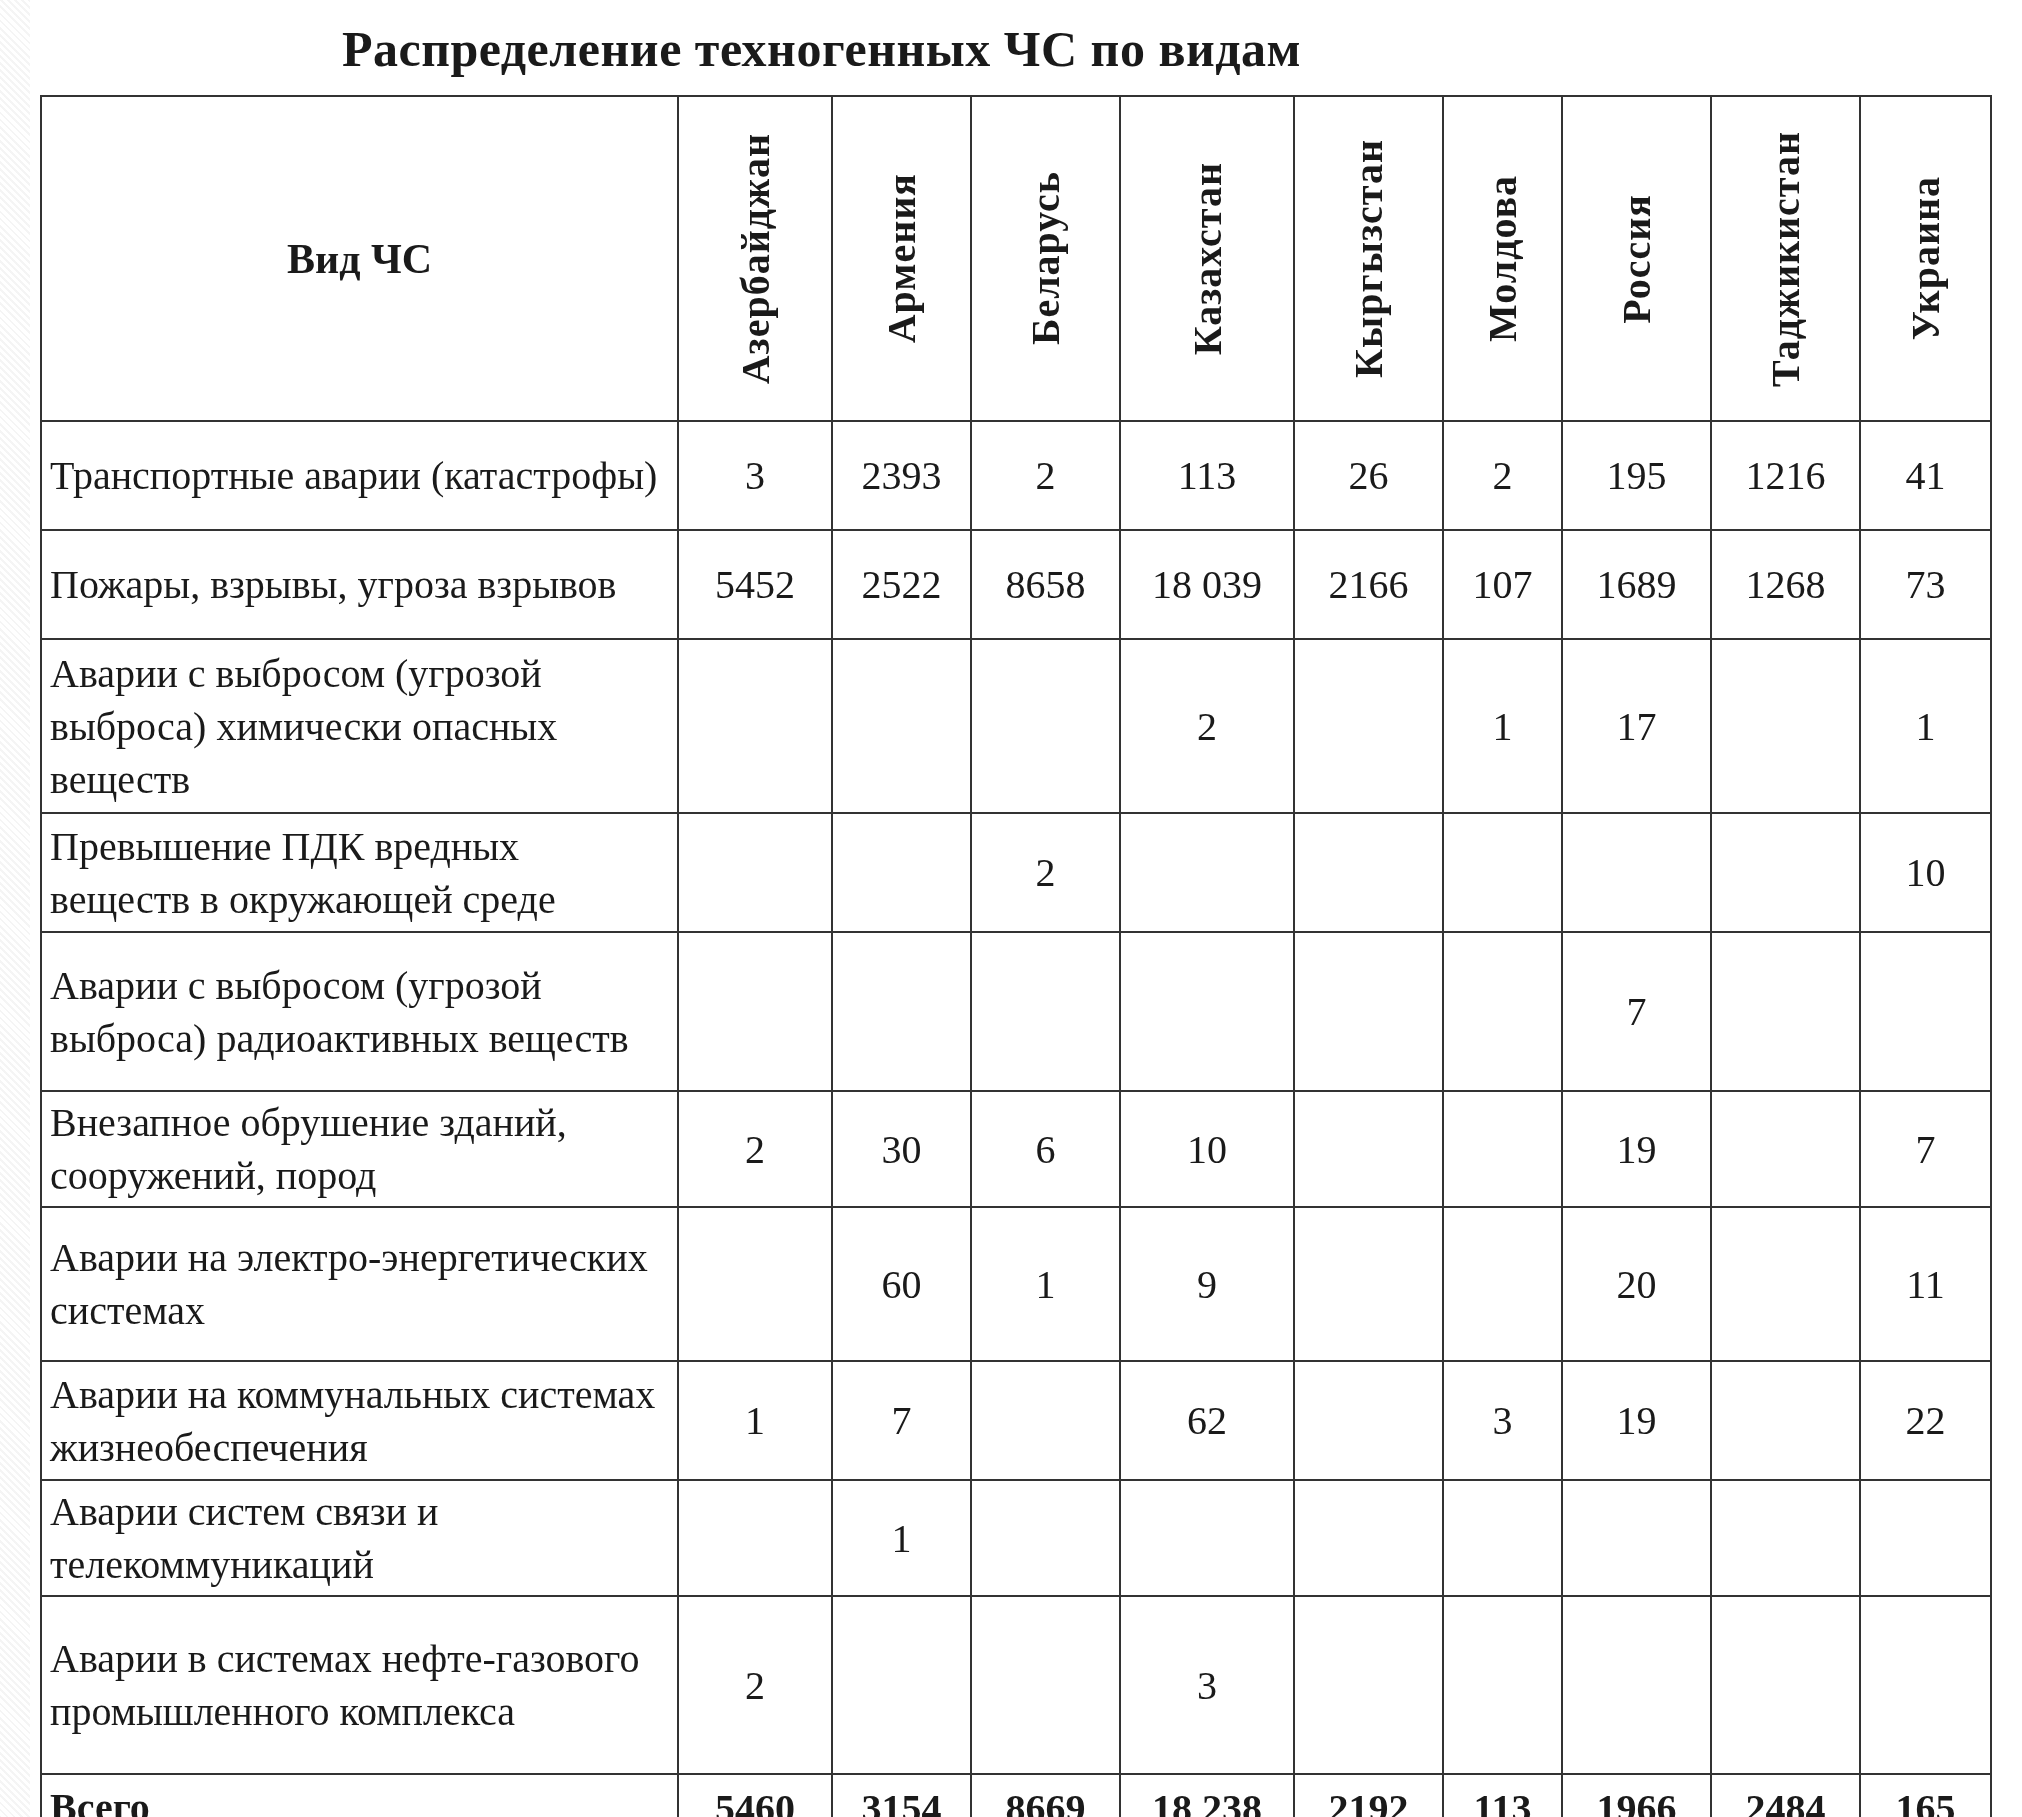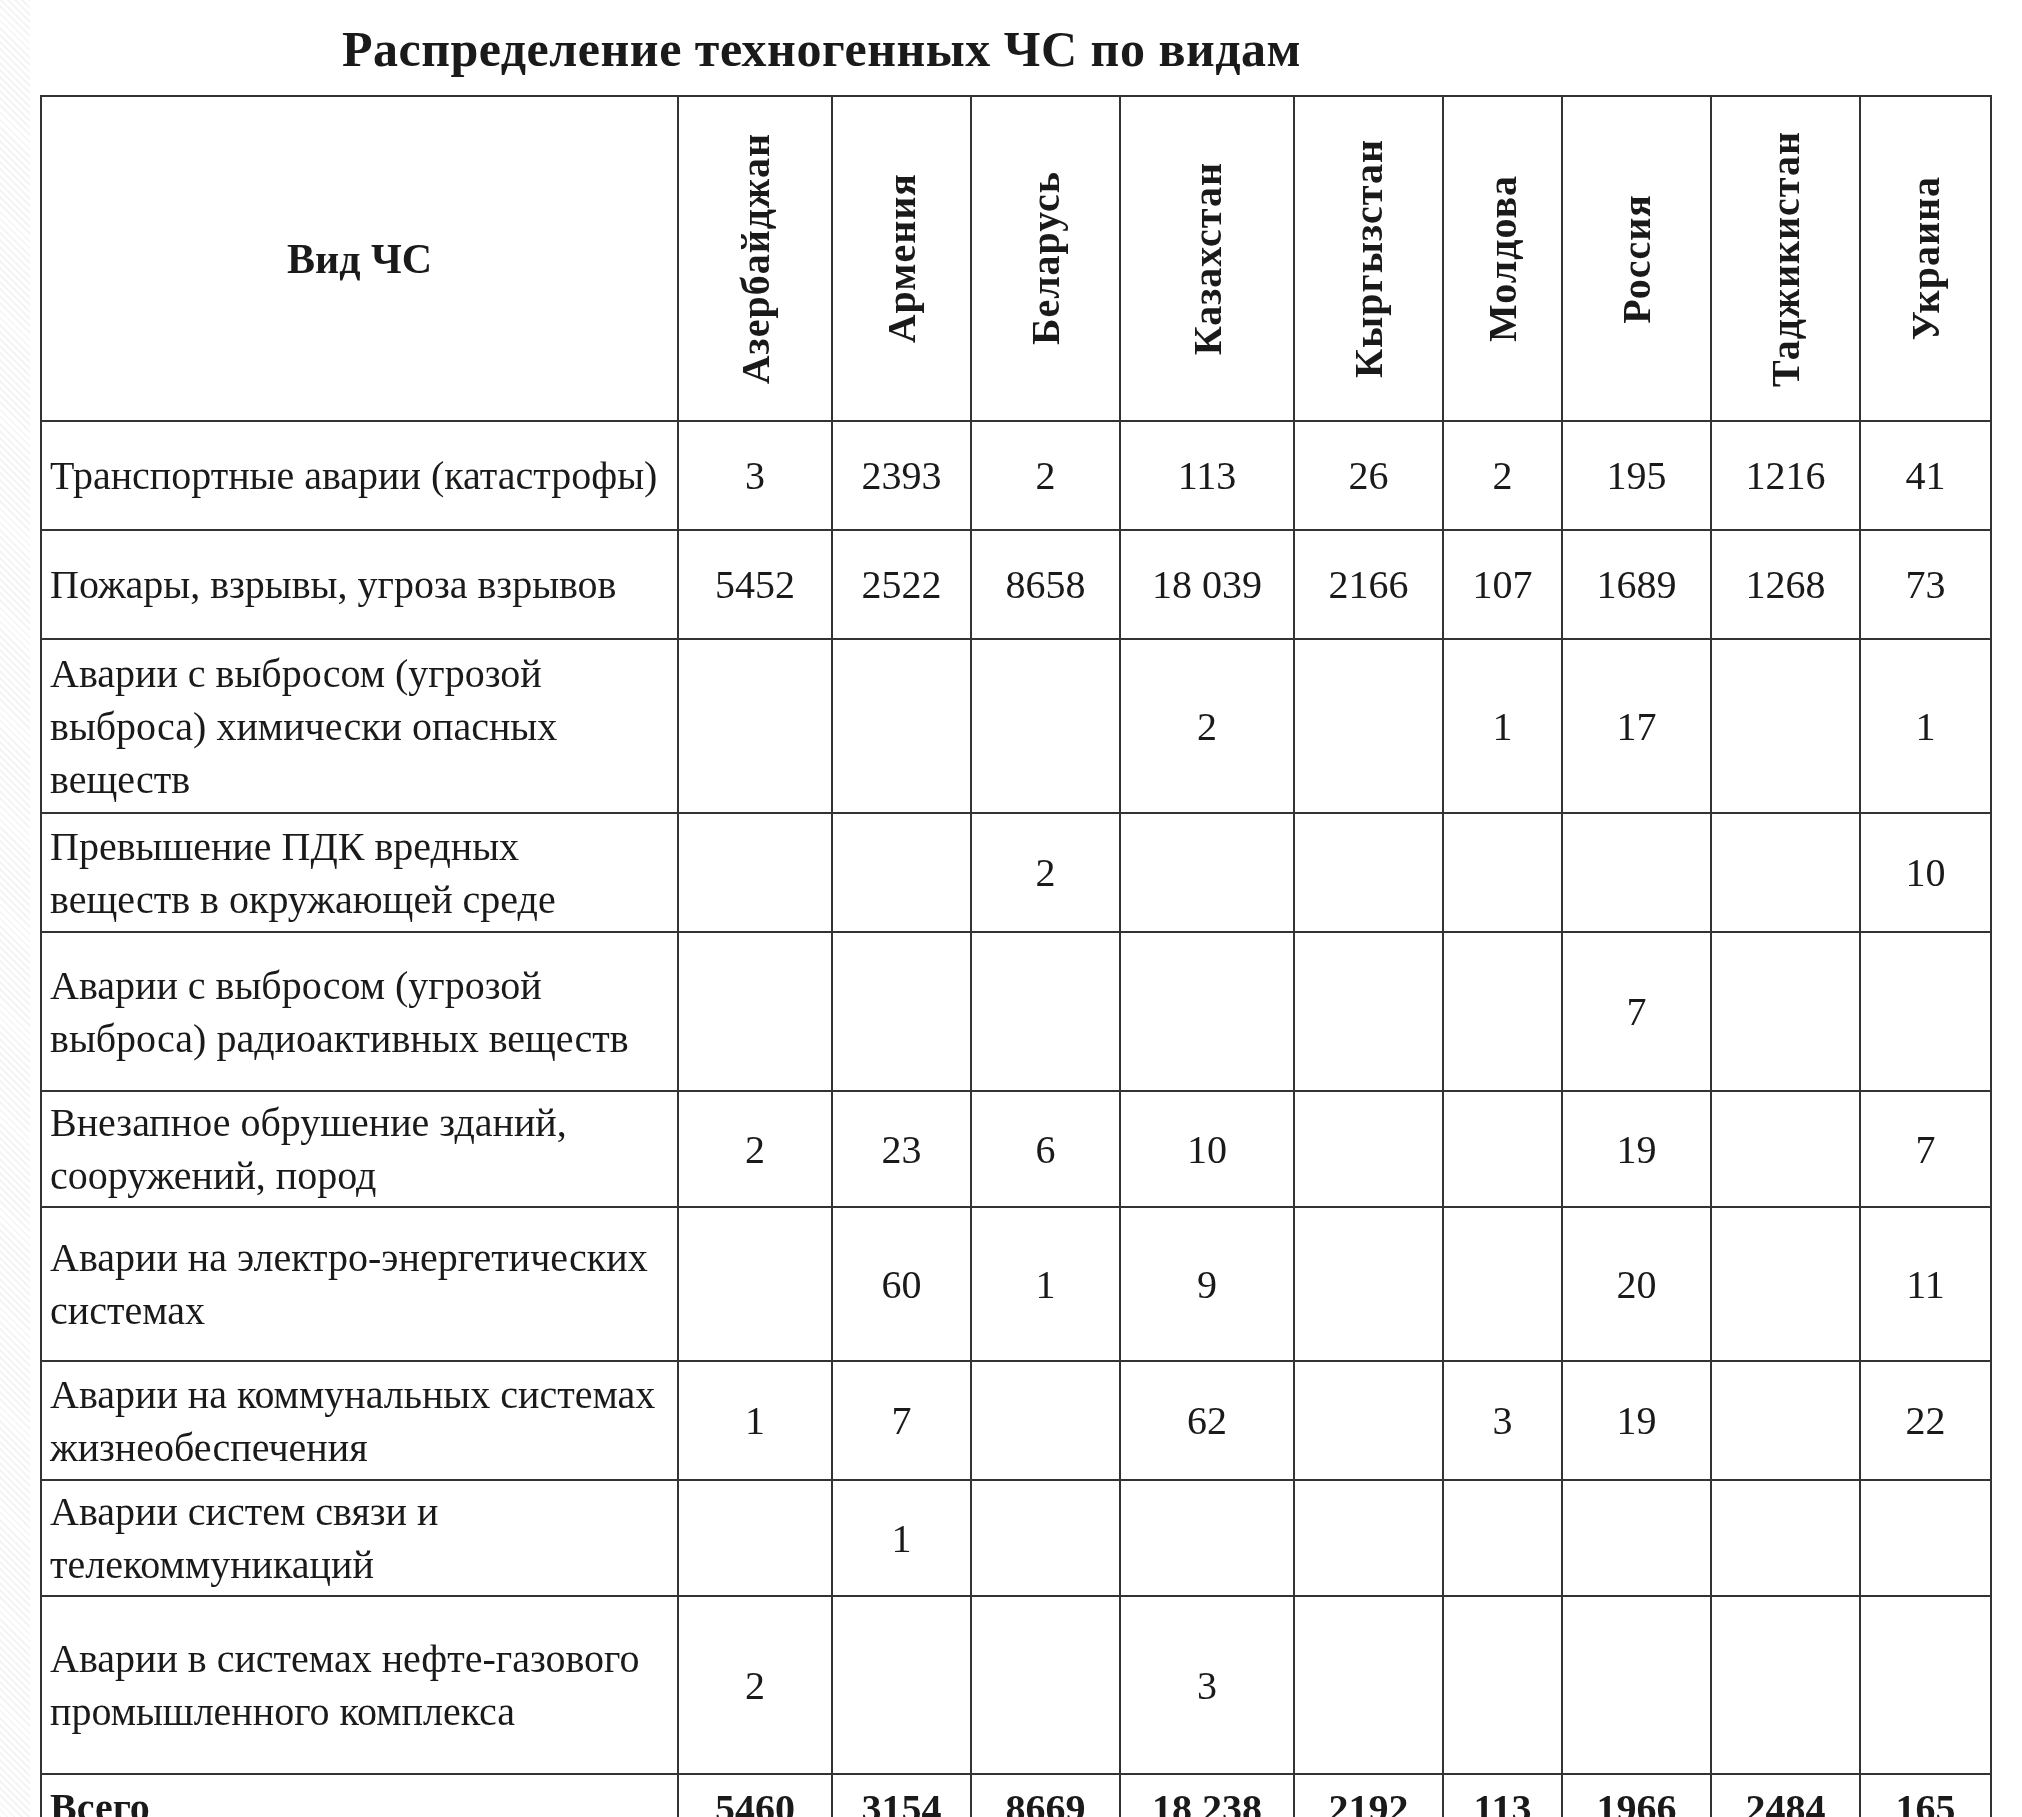--- a/index.html
+++ b/index.html
@@ -129,21 +129,21 @@
         <td class="val"></td>
         <td class="val"></td>
         <td class="val"></td>
         <td class="val">7</td>
         <td class="val"></td>
         <td class="val"></td>
       </tr>
       <tr style="height: 114px;">
         <td class="label">Внезапное обрушение зданий, сооружений, пород</td>
         <td class="val">2</td>
-        <td class="val">23</td>
+        <td class="val">30</td>
         <td class="val">6</td>
         <td class="val">10</td>
         <td class="val"></td>
         <td class="val"></td>
         <td class="val">19</td>
         <td class="val"></td>
         <td class="val">7</td>
       </tr>
       <tr style="height: 154px;">
         <td class="label">Аварии на электро-энергетических системах</td>

